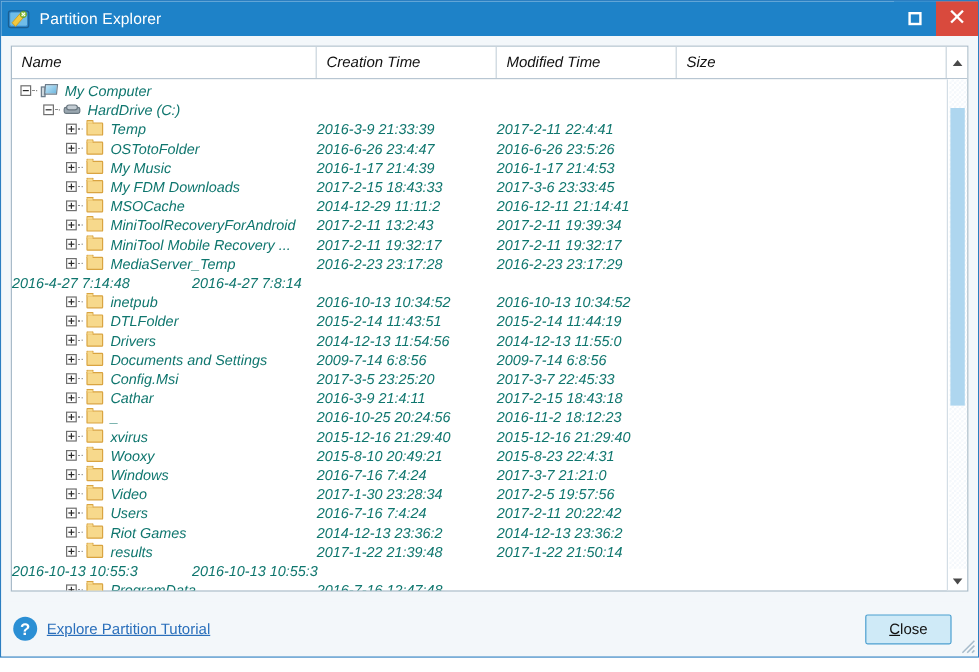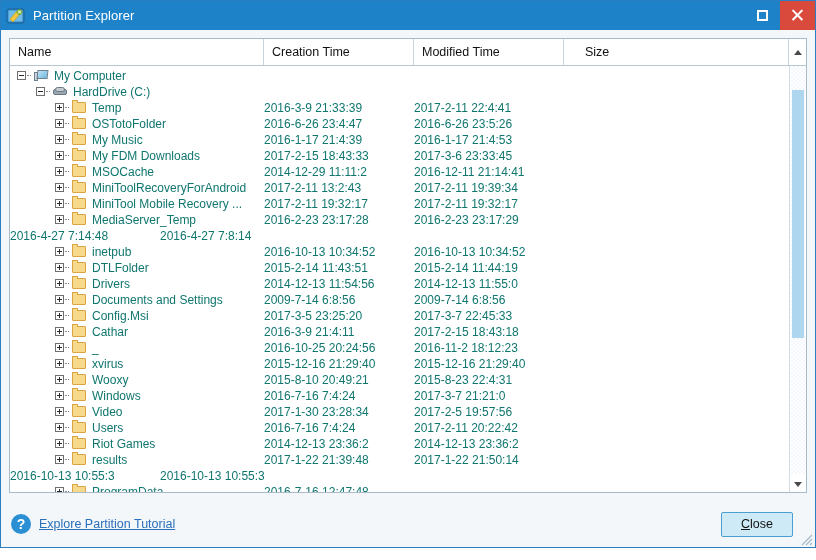--- a/index.html
+++ b/index.html
@@ -81,20 +81,21 @@
 
   
   .content {
     flex: 1 1 auto;
     background: #f3f7fa;
     padding: 8px 8px 8px 8px;
     box-sizing: border-box;
     display: flex;
     flex-direction: column;
     min-height: 0;
+    font-style: italic;
   }
 
   .listview {
     flex: 1 1 auto;
     background: #ffffff;
     border: 1px solid #a9bbc9;
     box-sizing: border-box;
     display: flex;
     flex-direction: column;
     min-height: 0;
@@ -117,21 +118,21 @@
     align-items: center;
     padding-left: 8px;
     box-sizing: border-box;
     border-right: 1px solid #c9d4dd;
     white-space: nowrap;
     cursor: default;
   }
   .hcell.c-name { width: 254px; }
   .hcell.c-creation { width: 150px; }
   .hcell.c-modified { width: 150px; text-align: center; }
-  .hcell.c-size { flex: 1 1 auto; border-right: none; margin-left: 13px; }
+  .hcell.c-size { flex: 1 1 auto; border-right: none; }
   .hcell-spacer {
     width: 18px;
     border-left: 1px solid #c9d4dd;
     display: flex;
     align-items: center;
     justify-content: center;
     box-sizing: border-box;
   }
 
   

